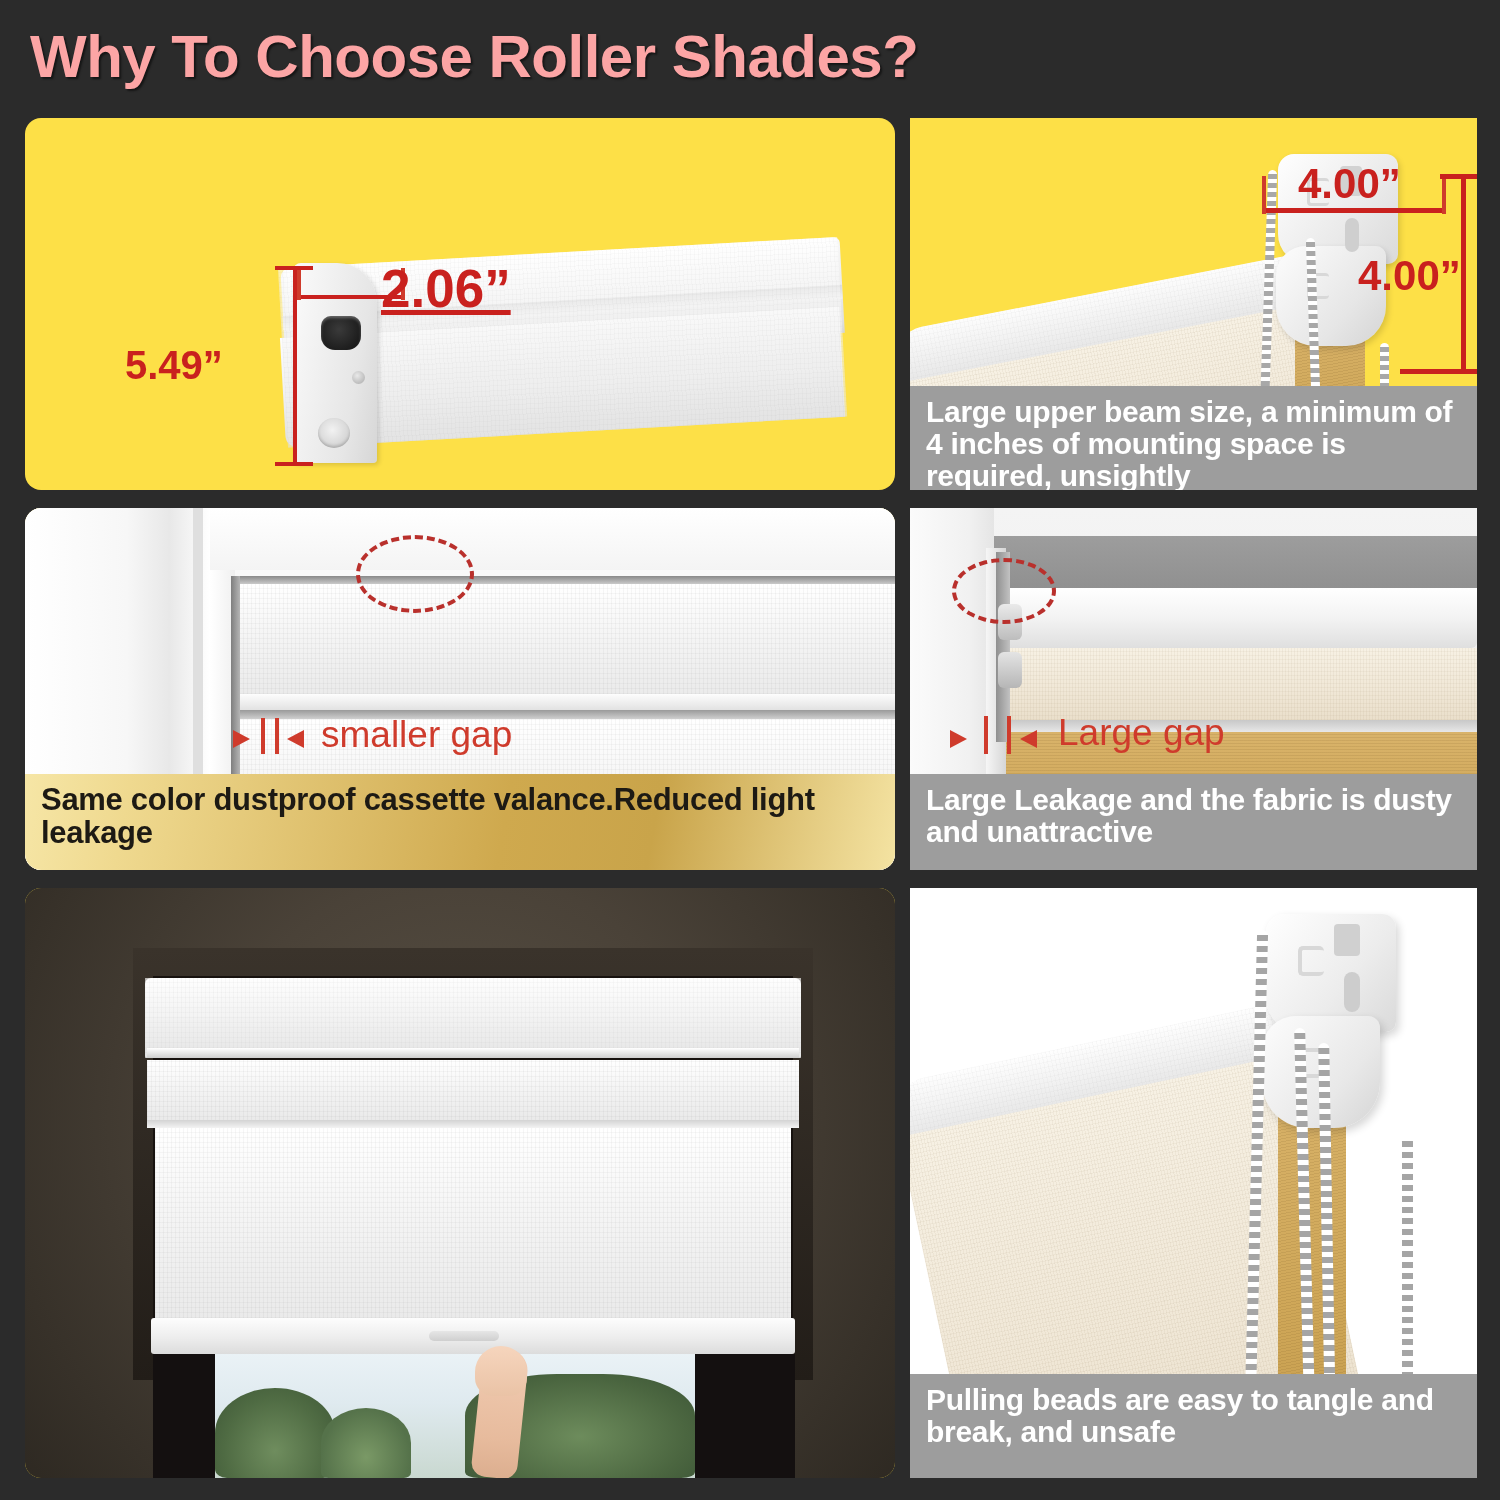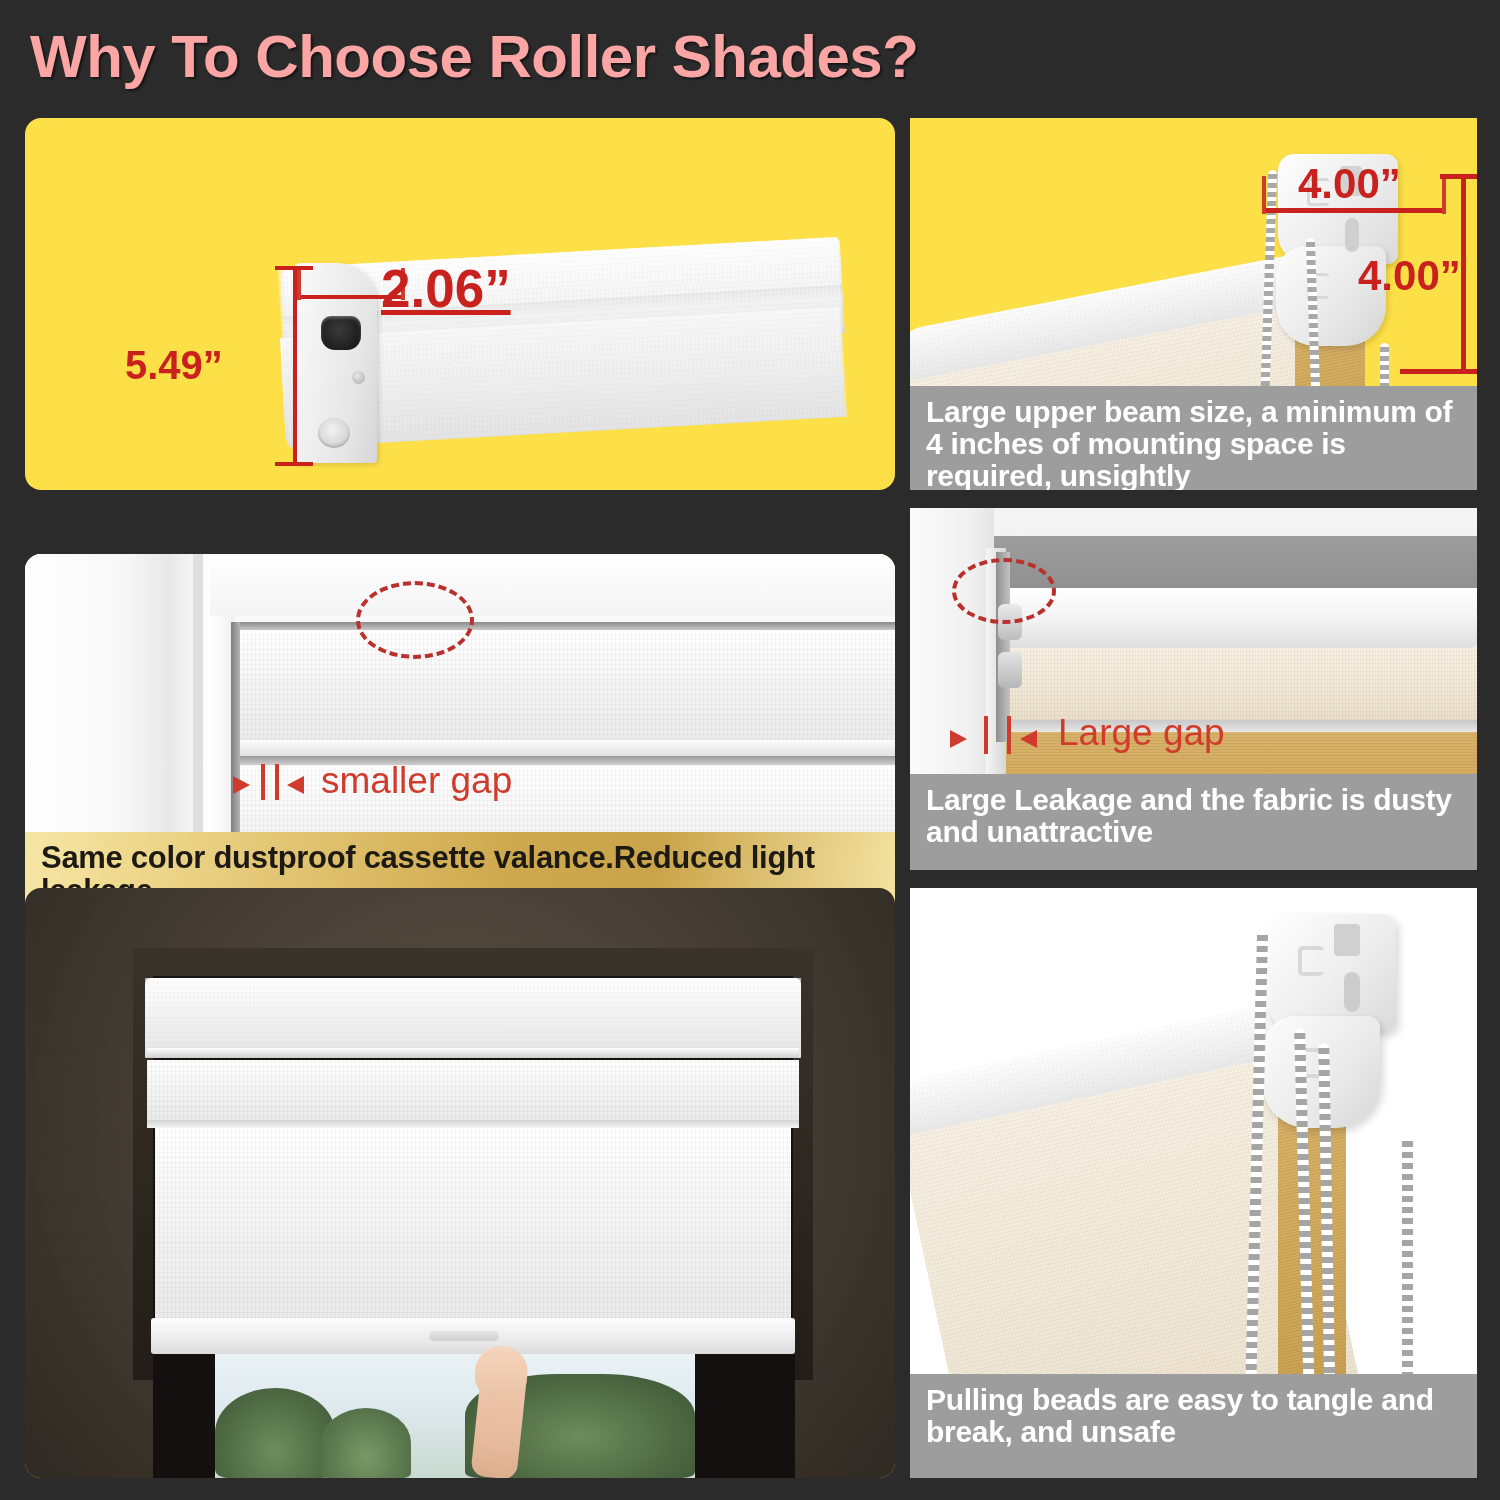--- a/index.html
+++ b/index.html
@@ -168,21 +168,21 @@
       <div class="dim-label" style="left:388px; top:42px; font-size:42px;">4.00”</div>
 
       <div class="dim-line" style="left:551px; top:56px; width:5px; height:200px;"></div>
       <div class="dim-line" style="left:530px; top:56px; width:42px; height:5px;"></div>
       <div class="dim-line" style="left:490px; top:251px; width:82px; height:5px;"></div>
       <div class="dim-label" style="left:448px; top:134px; font-size:42px;">4.00”</div>
     </div>
     <div class="caption gray" style="height:104px;">Large upper beam size, a minimum of 4 inches of mounting space is required, unsightly</div>
   </div>
 
-  <div class="panel good" style="left:25px; top:508px; width:870px; height:362px;margin-top:46px;">
+  <div class="panel good" style="left:25px; top:508px; width:870px; height:362px;">
     <div class="stage">
       <div style="position:absolute; inset:0; background:linear-gradient(180deg,#fbfbfb,#f0f0f0);"></div>
 
       <div style="position:absolute; left:0; top:0; width:185px; height:362px;
                   background: linear-gradient(90deg,#ffffff 0%,#f7f7f7 55%,#e8e8e8 78%,#ffffff 100%);"></div>
       <div style="position:absolute; left:168px; top:0; width:10px; height:362px; background:#dfdfdf;"></div>
       <div style="position:absolute; left:185px; top:0; width:25px; height:362px;
                   background: linear-gradient(90deg,#ffffff,#f0f0f0);"></div>
       <div style="position:absolute; left:185px; top:0; width:685px; height:62px;
                   background: linear-gradient(180deg,#ffffff,#f4f4f4);"></div>
@@ -200,21 +200,21 @@
                   background: linear-gradient(90deg,#7e7e7e,#b5b5b5);"></div>
 
       <div class="red-ellipse" style="left:331px; top:27px; width:118px; height:78px;"></div>
 
       <div class="arrow-r" style="left:208px; top:222px;"></div>
       <div class="tick" style="left:236px; top:210px; height:36px;"></div>
       <div class="tick" style="left:250px; top:210px; height:36px;"></div>
       <div class="arrow-l" style="left:262px; top:222px;"></div>
       <div class="gap-note" style="left:296px; top:206px; font-size:37px;">smaller gap</div>
     </div>
-    <div class="caption gold" style="height:84px;">Same color dustproof cassette valance.Reduced light leakage</div>
+    <div class="caption gold" style="height:96px;">Same color dustproof cassette valance.Reduced light leakage</div>
   </div>
 
   <div class="panel bad" style="left:910px; top:508px; width:567px; height:362px;">
     <div class="stage">
       <div style="position:absolute; inset:0; background:linear-gradient(180deg,#f4f4f4,#eaeaea);"></div>
 
       <div style="position:absolute; left:0; top:0; width:84px; height:362px;
                   background: linear-gradient(90deg,#fbfbfb,#f1f1f1 70%,#e5e5e5);"></div>
 
       <div style="position:absolute; left:84px; top:28px; width:483px; height:60px;

